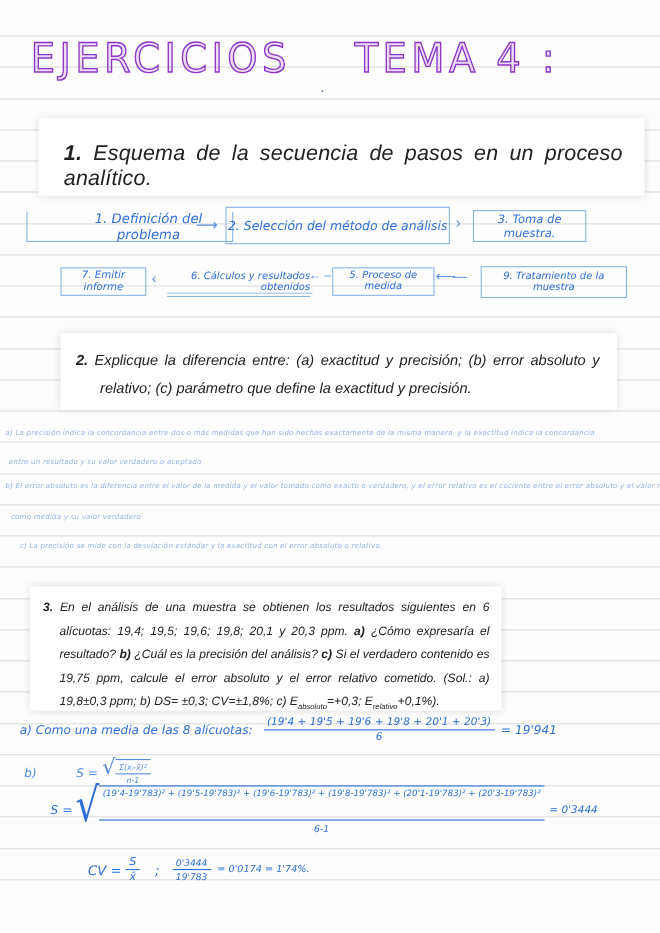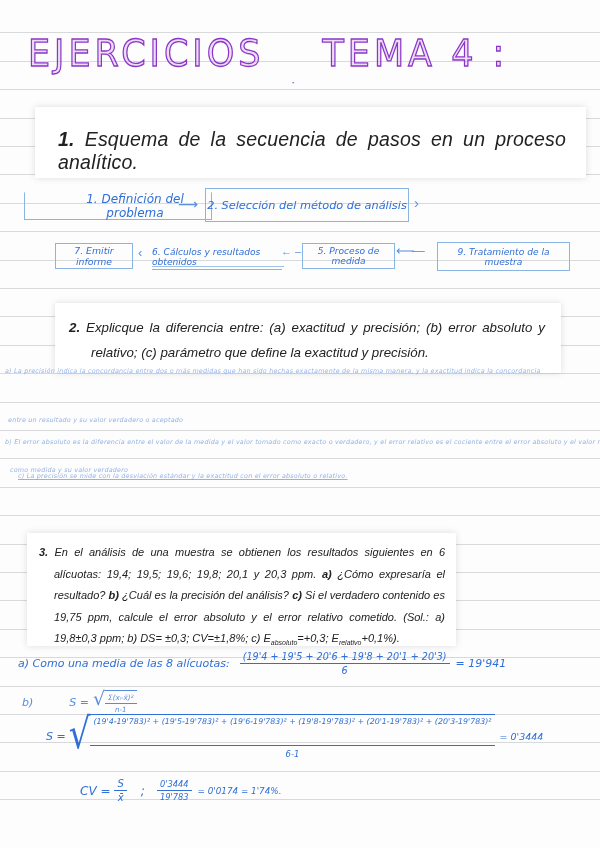--- a/index.html
+++ b/index.html
@@ -82,54 +82,57 @@
   </div>
 
   <div class="box hw" style="left:24px;top:192px;width:152px;height:26px;font-size:12px;border-top-color:transparent;padding-left:34px;">
       <span>1. Definición del problema</span>
     </div>
   <span class="arr" style="left:178px;top:196px;font-size:14px;">⟶</span>
   <div class="box hw" style="left:205px;top:188px;width:202px;height:32px;font-size:11.3px;">
       <span>2. Selección del método de análisis</span>
     </div>
   <span class="arr" style="left:414px;top:194px;font-size:15px;">›</span>
+  <div class="box hw" style="left:430px;top:191px;width:101px;height:27px;font-size:10.5px;">
+      <span>3. Toma de muestra.</span>
+    </div>
 
   <div class="box hw" style="left:55px;top:243px;width:76px;height:24px;font-size:9.3px;">
       <span>7. Emitir informe</span>
     </div>
   <span class="arr" style="left:138px;top:245px;font-size:13px;">‹</span>
-  <div class="hw ul6" style="position:absolute;left:152px;top:247px;width:130px;font-size:9.1px;text-align:left;padding-bottom:2px;"><span>6. Cálculos y resultados obtenidos</span></div>
+  <div class="hw ul6" style="position:absolute;left:152px;top:247px;width:130px;font-size:9.1px;text-align:right;padding-bottom:2px;"><span>6. Cálculos y resultados obtenidos</span></div>
   <div class="ul6b" style="left:152px;top:266px;width:132px;"></div>
   <span class="arr" style="left:281px;top:245px;font-size:11px;">← ‒</span>
   <div class="box hw" style="left:302px;top:243px;width:91px;height:24px;font-size:9.1px;">
       <span>5. Proceso de medida</span>
     </div>
   <span class="arr" style="left:396px;top:243px;font-size:13px;letter-spacing:-3px;">⟵—</span>
   <div class="box hw" style="left:437px;top:242px;width:131px;height:27px;font-size:9.1px;">
       <span>9. Tratamiento de la muestra</span>
     </div>
 
   <div class="card card2">
     <p><b>2.</b><span> Explicque la diferencia entre: (a) exactitud y precisión; (b) error absoluto y relativo; (c) parámetro que define la exactitud y precisión.</span></p>
   </div>
 
-  <div class="faint hw" style="left:5px;top:367px;transform:scaleX(1.0);font-style:italic;">a) La precisión indica la concordancia entre dos o más medidas que han sido hechas exactamente de la misma manera, y la exactitud indica la concordancia</div>
+  <div class="faint hw" style="left:5px;top:389px;transform:scaleX(1.0);font-style:italic;">a) La precisión indica la concordancia entre dos o más medidas que han sido hechas exactamente de la misma manera, y la exactitud indica la concordancia</div>
   <div class="faint hw" style="left:8px;top:416px;">entre un resultado y su valor verdadero o aceptado</div>
   <div class="faint hw" style="left:5px;top:438px;">b) El error absoluto es la diferencia entre el valor de la medida y el valor tomado como exacto o verdadero, y el error relativo es el cociente entre el error absoluto y el valor medido, a su vez</div>
   <div class="faint hw" style="left:10px;top:466px;">como medida y su valor verdadero</div>
-  <div class="faint hw" style="left:18px;top:472px;text-decoration:underline;">c) La precisión se mide con la desviación estándar y la exactitud con el error absoluto o relativo.</div>
+  <div class="faint hw" style="left:18px;top:492px;">c) La precisión se mide con la desviación estándar y la exactitud con el error absoluto o relativo.</div>
 
   <div class="card card3">
     <p><b>3.</b><span> En el análisis de una muestra se obtienen los resultados siguientes en 6 alícuotas: 19,4; 19,5; 19,6; 19,8; 20,1 y 20,3 ppm. </span><b>a)</b><span> ¿Cómo expresaría el resultado? </span><b>b)</b><span> ¿Cuál es la precisión del análisis? </span><b>c)</b><span> Si el verdadero contenido es 19,75 ppm, calcule el error absoluto y el error relativo cometido. (Sol.: a) 19,8±0,3 ppm; b) DS= ±0,3; CV=±1,8%; c) E</span><sub>absoluto</sub><span>=+0,3; E</span><sub>relativo</sub><span>+0,1%).</span></p>
   </div>
 
   <div class="ansrow hw" style="left:18px;top:651px;font-size:11px;">
     <span>a) Como  una  media  de  las  8  alícuotas:</span>
     <span class="frac" style="font-size:9.6px;margin-left:10px;">
-      <span class="num">(19'4 + 19'5 + 20'6 + 19'8 + 20'1 + 20'3)</span>
+      <span class="num">(19'4 + 19'5 + 19'6 + 19'8 + 20'1 + 20'3)</span>
       <span class="den">6</span>
     </span>
     <span style="margin-left:6px;">= 19'941</span>
   </div>
 
   <div class="ansrow hw" style="left:22px;top:690px;font-size:11px;opacity:0.8;">
     <span>b)</span>
     <span style="margin-left:36px;">S =</span>
     <span class="rootwrap" style="margin-left:4px;">
       <span class="rootglyph" style="font-size:19px;">√</span>

